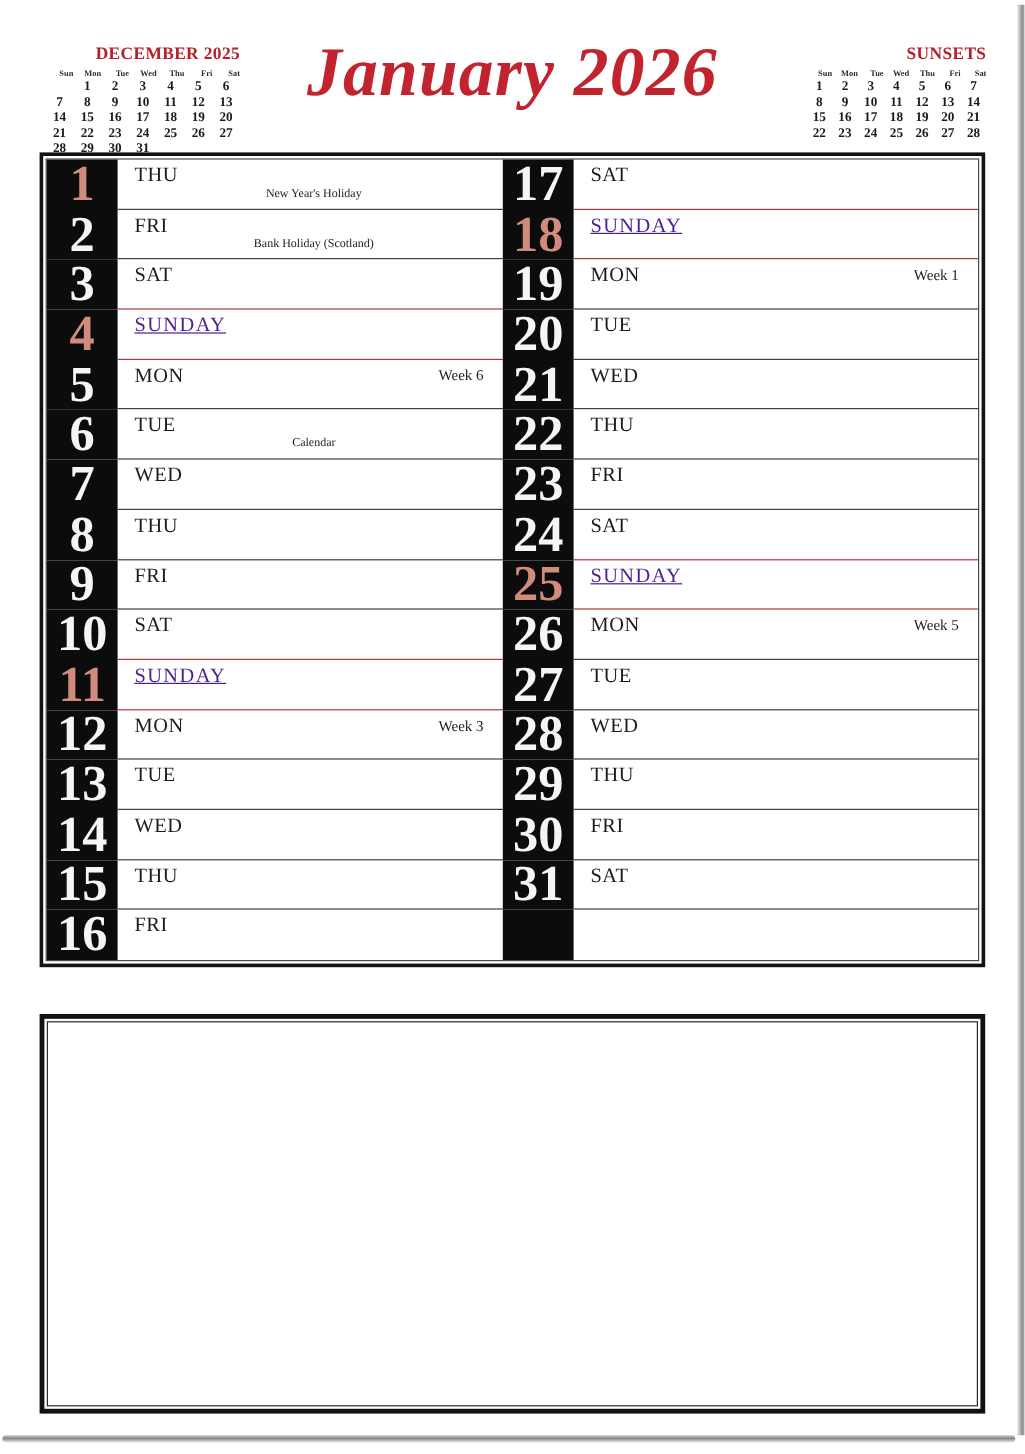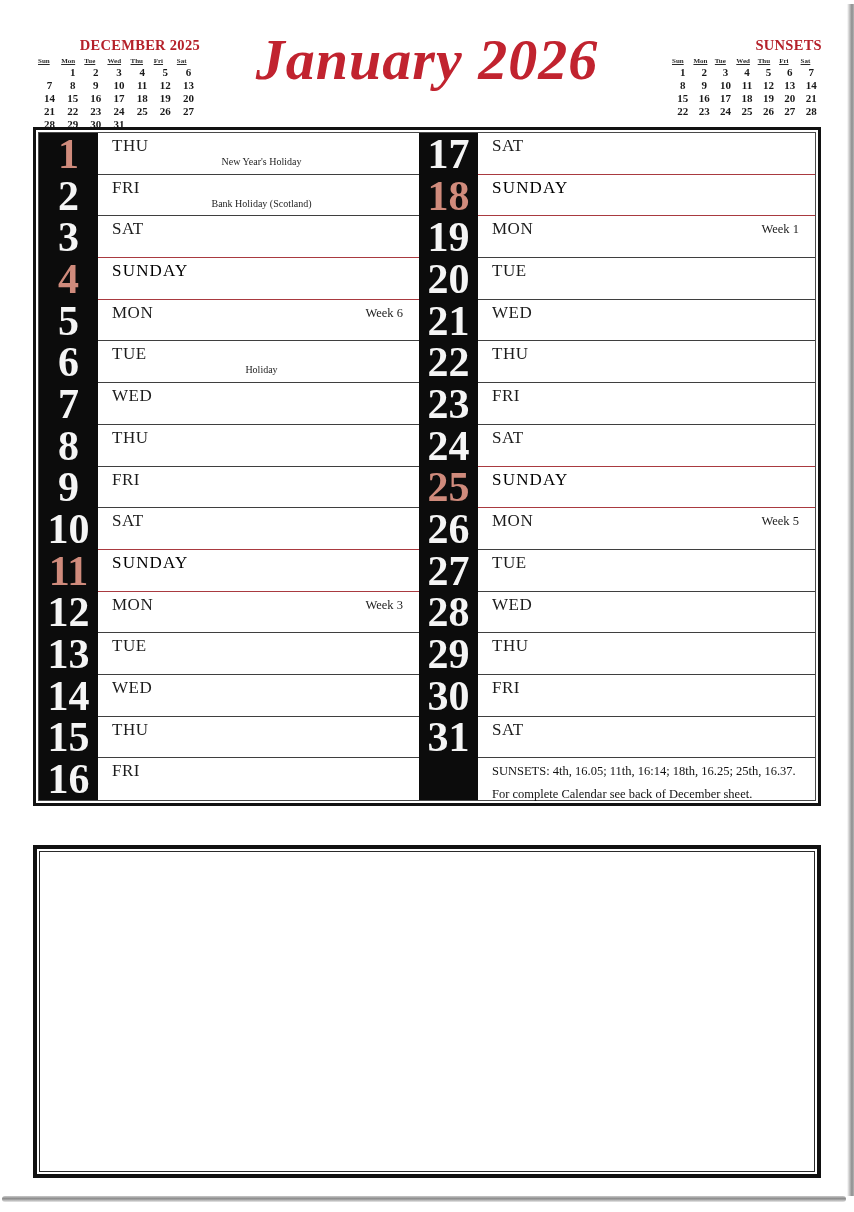--- a/index.html
+++ b/index.html
@@ -19,21 +19,21 @@
   .main-title {
     position:absolute; left:170px; right:170px; top:26px; text-align:center;
     font-size:58px; font-weight:bold; font-style:italic; color:#c1232f;
     letter-spacing:1px; white-space:nowrap;
   }
   .mini-cal { position:absolute; top:37px; width:162px; }
   .mini-cal.prev { left:38px; }
   .mini-cal.next { right:32px; width:150px; }
   .mini-title { text-align:right; color:#b5212a; font-weight:bold; font-size:14.5px; letter-spacing:.3px; }
   .mini-grid { display:grid; grid-template-columns:repeat(7,1fr); margin-top:2px; }
-  .mini-grid .hd { font-size:7px; font-weight:bold; color:#2a2a2a; text-align:left; line-height:10px;text-decoration:underline; }
+  .mini-grid .hd { font-size:7px; font-weight:bold; color:#2a2a2a; text-align:right; line-height:10px; }
   .mini-grid .dt { font-size:11px; font-weight:600; color:#1a1a1a; text-align:center; line-height:13px; }
 
   
   .main-box {
     position:absolute; left:33px; top:127px; width:788px; height:679px;
     border:3px solid #121212; padding:2px; background:#fff;
   }
   .main-inner { width:100%; height:100%; border:1px solid #4a4a4a; display:flex; }
   .col { display:flex; flex-direction:column; height:100%; }
   .col-left { width:380px; }
@@ -41,21 +41,21 @@
   .day-row { flex:1; display:flex; min-height:0; }
   .num-cell {
     width:59px; background:#0c0c0c; color:#f5f5f5; font-weight:bold;
     font-size:42px; line-height:1; display:flex; align-items:center; justify-content:center;
     flex:none;
   }
   .num-cell.accent { color:#d08b7c; }
   .content-cell { flex:1; padding:3px 8px 0 14px; overflow:hidden; }
   .cell-top { display:flex; justify-content:space-between; align-items:flex-start; }
   .day-label { font-size:17px; letter-spacing:.5px; color:#1c1c1c; line-height:20px; }
-  .sunday .day-label { color:#000000; letter-spacing:1.2px; }
+  .sunday .day-label { color:#4c1d95; letter-spacing:1.2px;text-decoration:underline; }
   .week-label { font-size:12.5px; color:#1c1c1c; padding:3px 8px 0 0; }
   .holiday { font-size:10px; color:#242424; line-height:12px;text-align:center; }
   .footer-cell { flex:1; padding:2px 8px 0 14px; font-size:12.5px; color:#111; line-height:23px; }
 
   
   .notes-box {
     position:absolute; left:33px; top:845px; width:788px; height:333px;
     border:4px solid #111; padding:2px; background:#fff;
   }
   .notes-inner { width:100%; height:100%; border:1px solid #2a2a2a; }
@@ -203,21 +203,21 @@
                 <span class="week-label">Week 6</span>
               </div>
             </div>
           </div>
           <div class="day-row">
             <div class="num-cell">6</div>
             <div class="content-cell" style="border-bottom: 1px solid rgb(63, 63, 63);">
               <div class="cell-top">
                 <span class="day-label">TUE</span>
               </div>
-              <div class="holiday">Holiday</div>
+              <div class="holiday">Calendar</div>
             </div>
           </div>
           <div class="day-row">
             <div class="num-cell">7</div>
             <div class="content-cell" style="border-bottom: 1px solid rgb(63, 63, 63);">
               <div class="cell-top">
                 <span class="day-label">WED</span>
               </div>
             </div>
           </div>
@@ -413,24 +413,20 @@
           <div class="day-row">
             <div class="num-cell">31</div>
             <div class="content-cell" style="border-bottom: 1px solid rgb(63, 63, 63);">
               <div class="cell-top">
                 <span class="day-label">SAT</span>
               </div>
             </div>
           </div>
           <div class="day-row">
             <div class="num-cell"></div>
-            <div class="footer-cell">
-              <div>SUNSETS: 4th, 16.05; 11th, 16:14; 18th, 16.25; 25th, 16.37.</div>
-              <div>For complete Calendar see back of December sheet.</div>
-            </div>
           </div>
         </div>
     </div>
   </div>
 
   <div class="notes-box">
     <div class="notes-inner"></div>
   </div>
 
   <div class="edge-right"></div>

